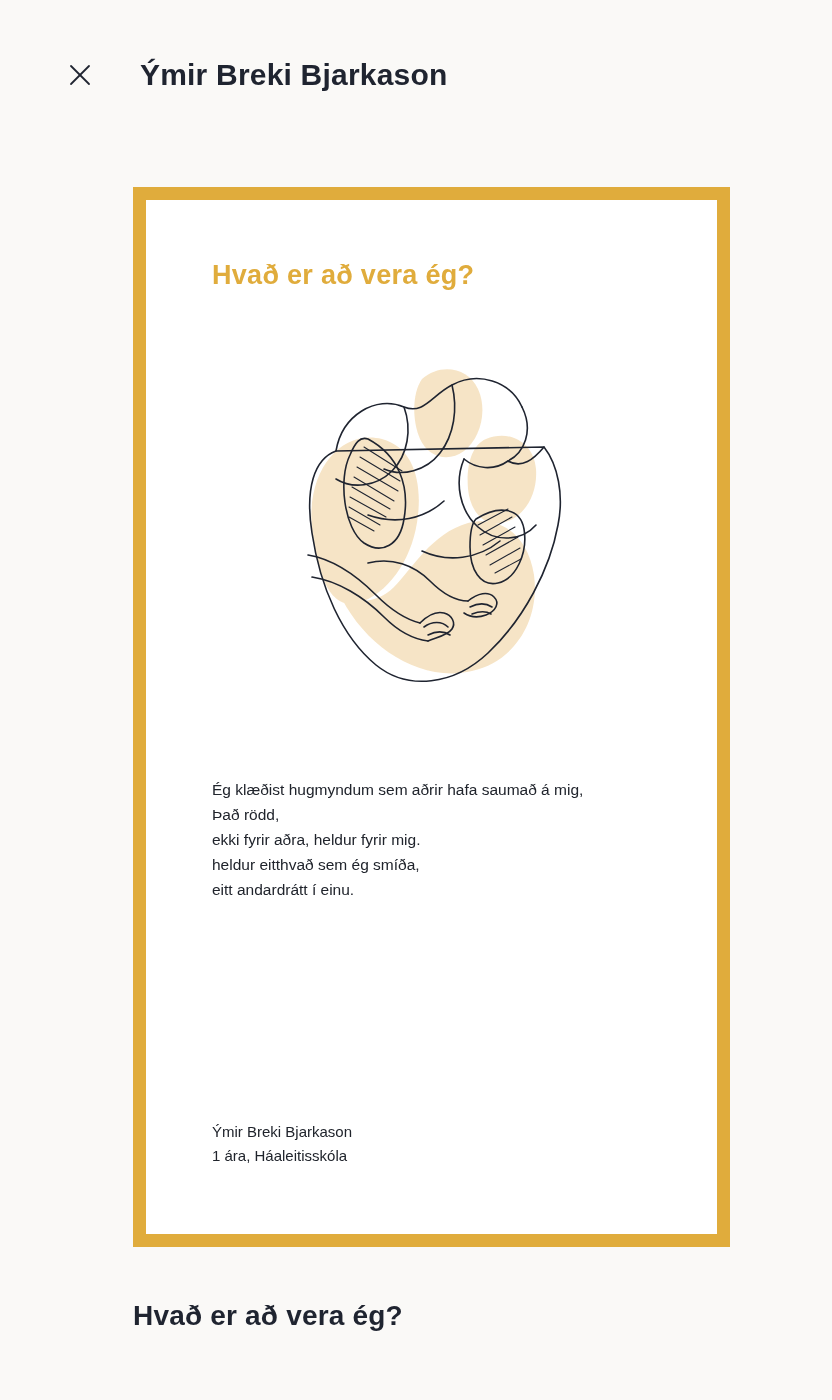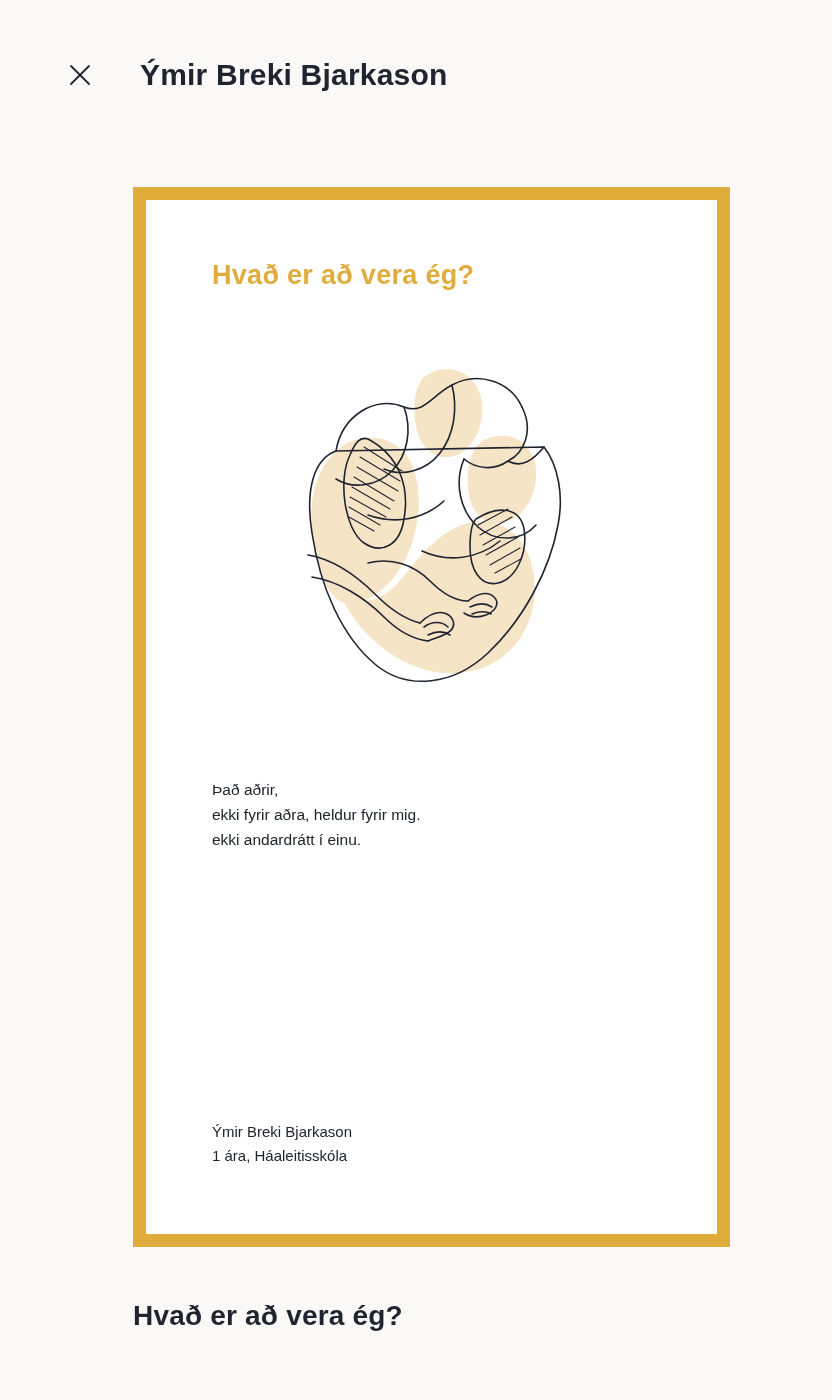--- a/index.html
+++ b/index.html
@@ -183,23 +183,25 @@
           <path d="M156 316 C164 312 172 312 178 316"></path>
           <path d="M96 244 C120 238 142 246 158 262 C170 274 182 282 196 282"></path>
           <path d="M196 282 C206 274 216 272 222 278 C228 284 224 292 214 296 C206 299 198 298 192 294"></path>
           <path d="M198 288 C206 284 214 284 220 288"></path>
           <path d="M200 295 C208 292 214 292 219 295"></path>
         </g>
       </svg>
     </div>
 
     <div class="poem">
-      <div>Það aðrir,</div>
+      <div>Ég klæðist hugmyndum sem aðrir hafa saumað á mig,</div>
+      <div>Það rödd,</div>
       <div>ekki fyrir aðra, heldur fyrir mig.</div>
-      <div>ekki andardrátt í einu.</div>
+      <div>heldur eitthvað sem ég smíða,</div>
+      <div>eitt andardrátt í einu.</div>
     </div>
 
     <div class="attribution">
       <div>Ýmir Breki Bjarkason</div>
       <div>1 ára, Háaleitisskóla</div>
     </div>
 
   </div>
 </div>
 

